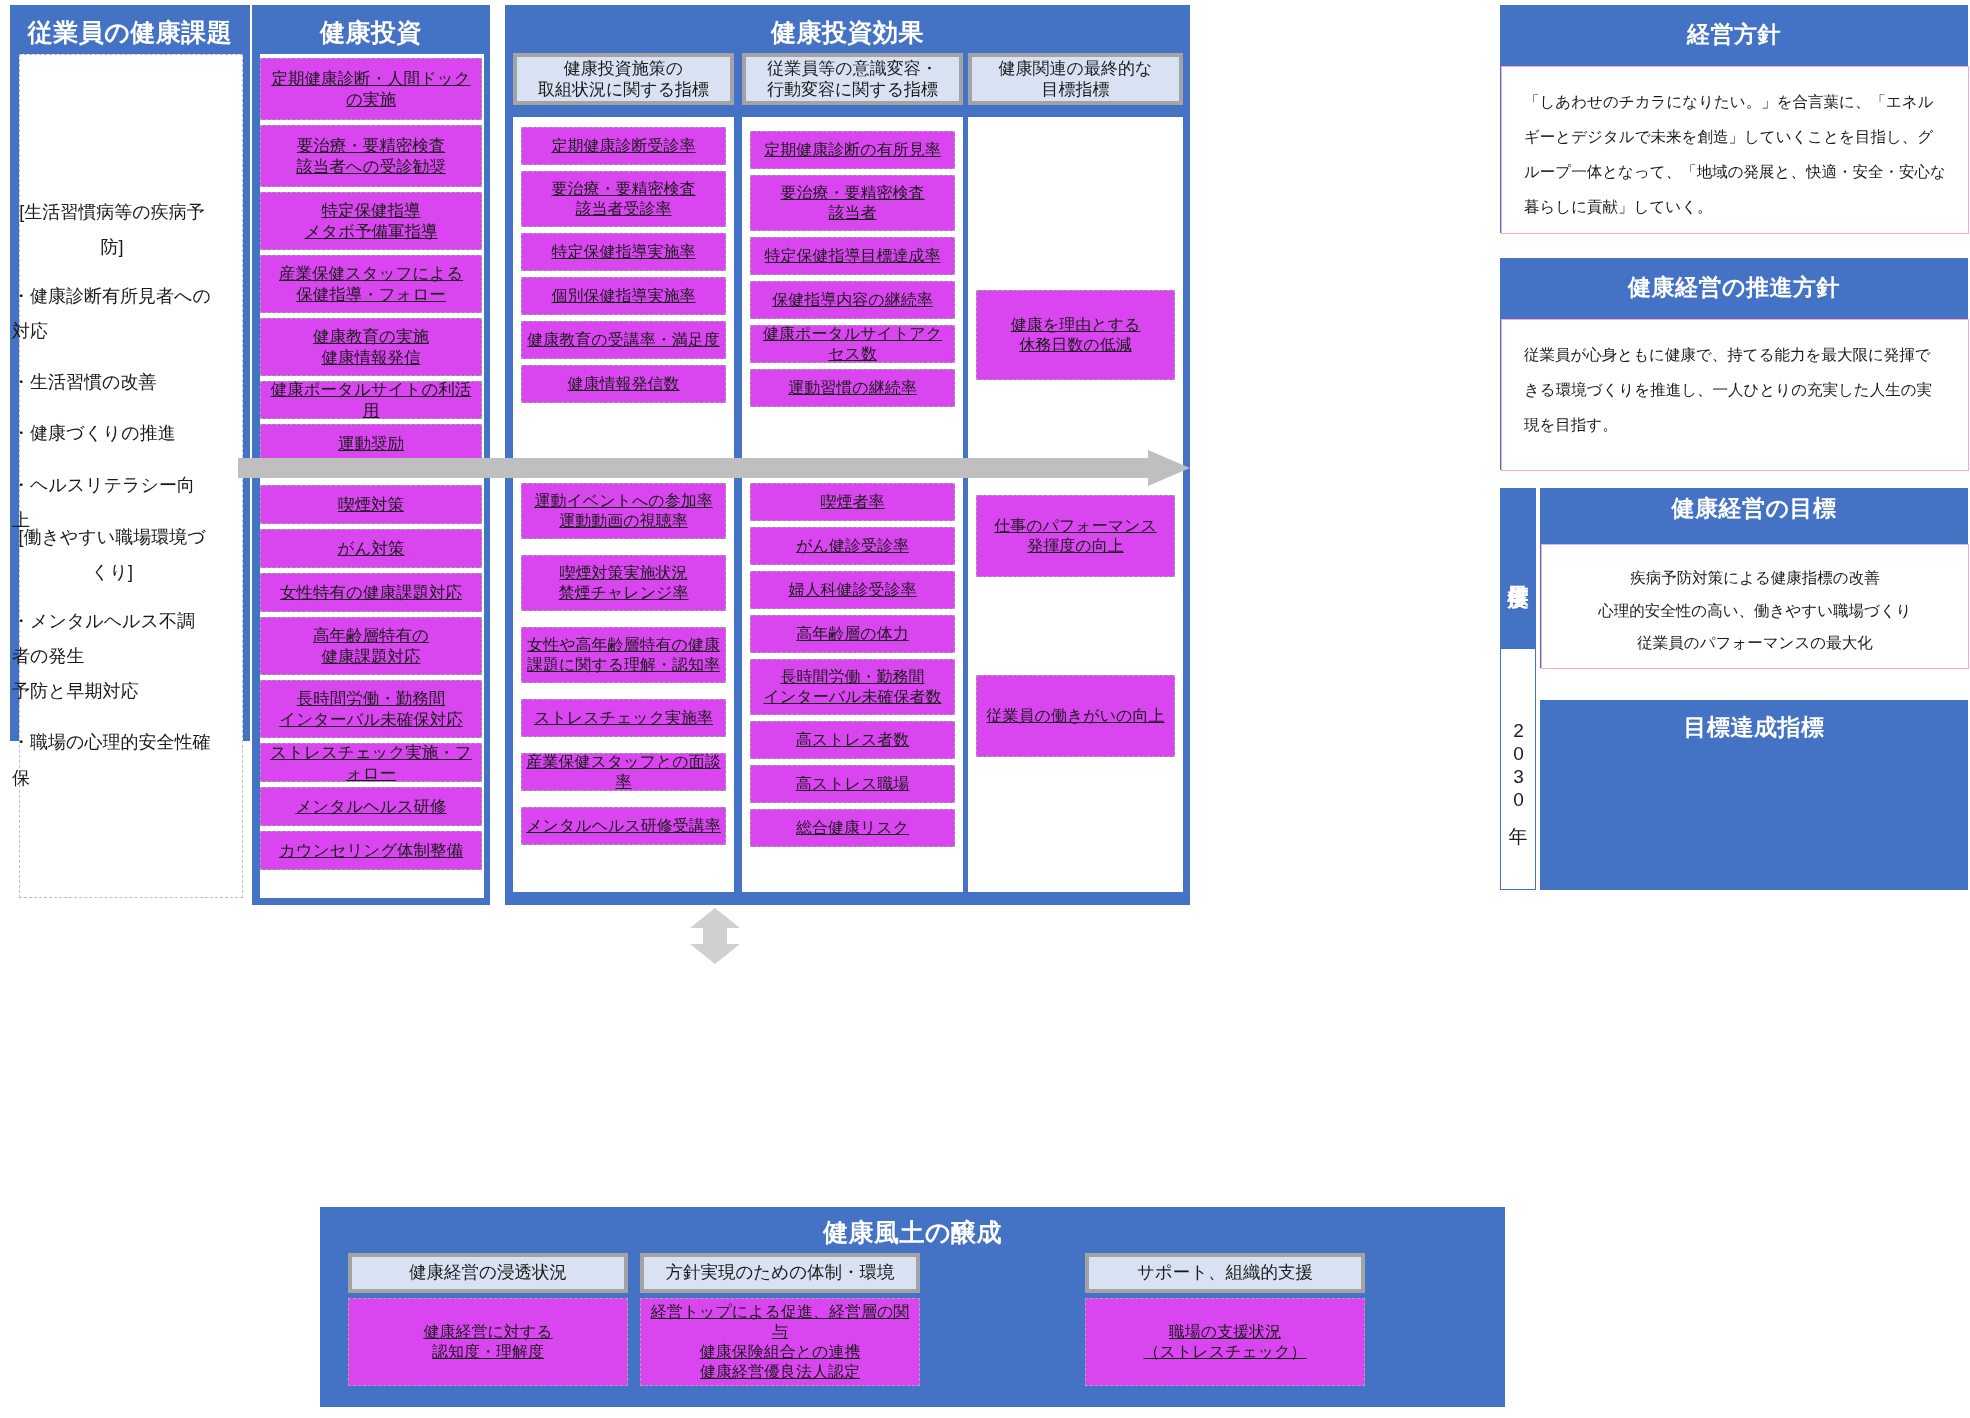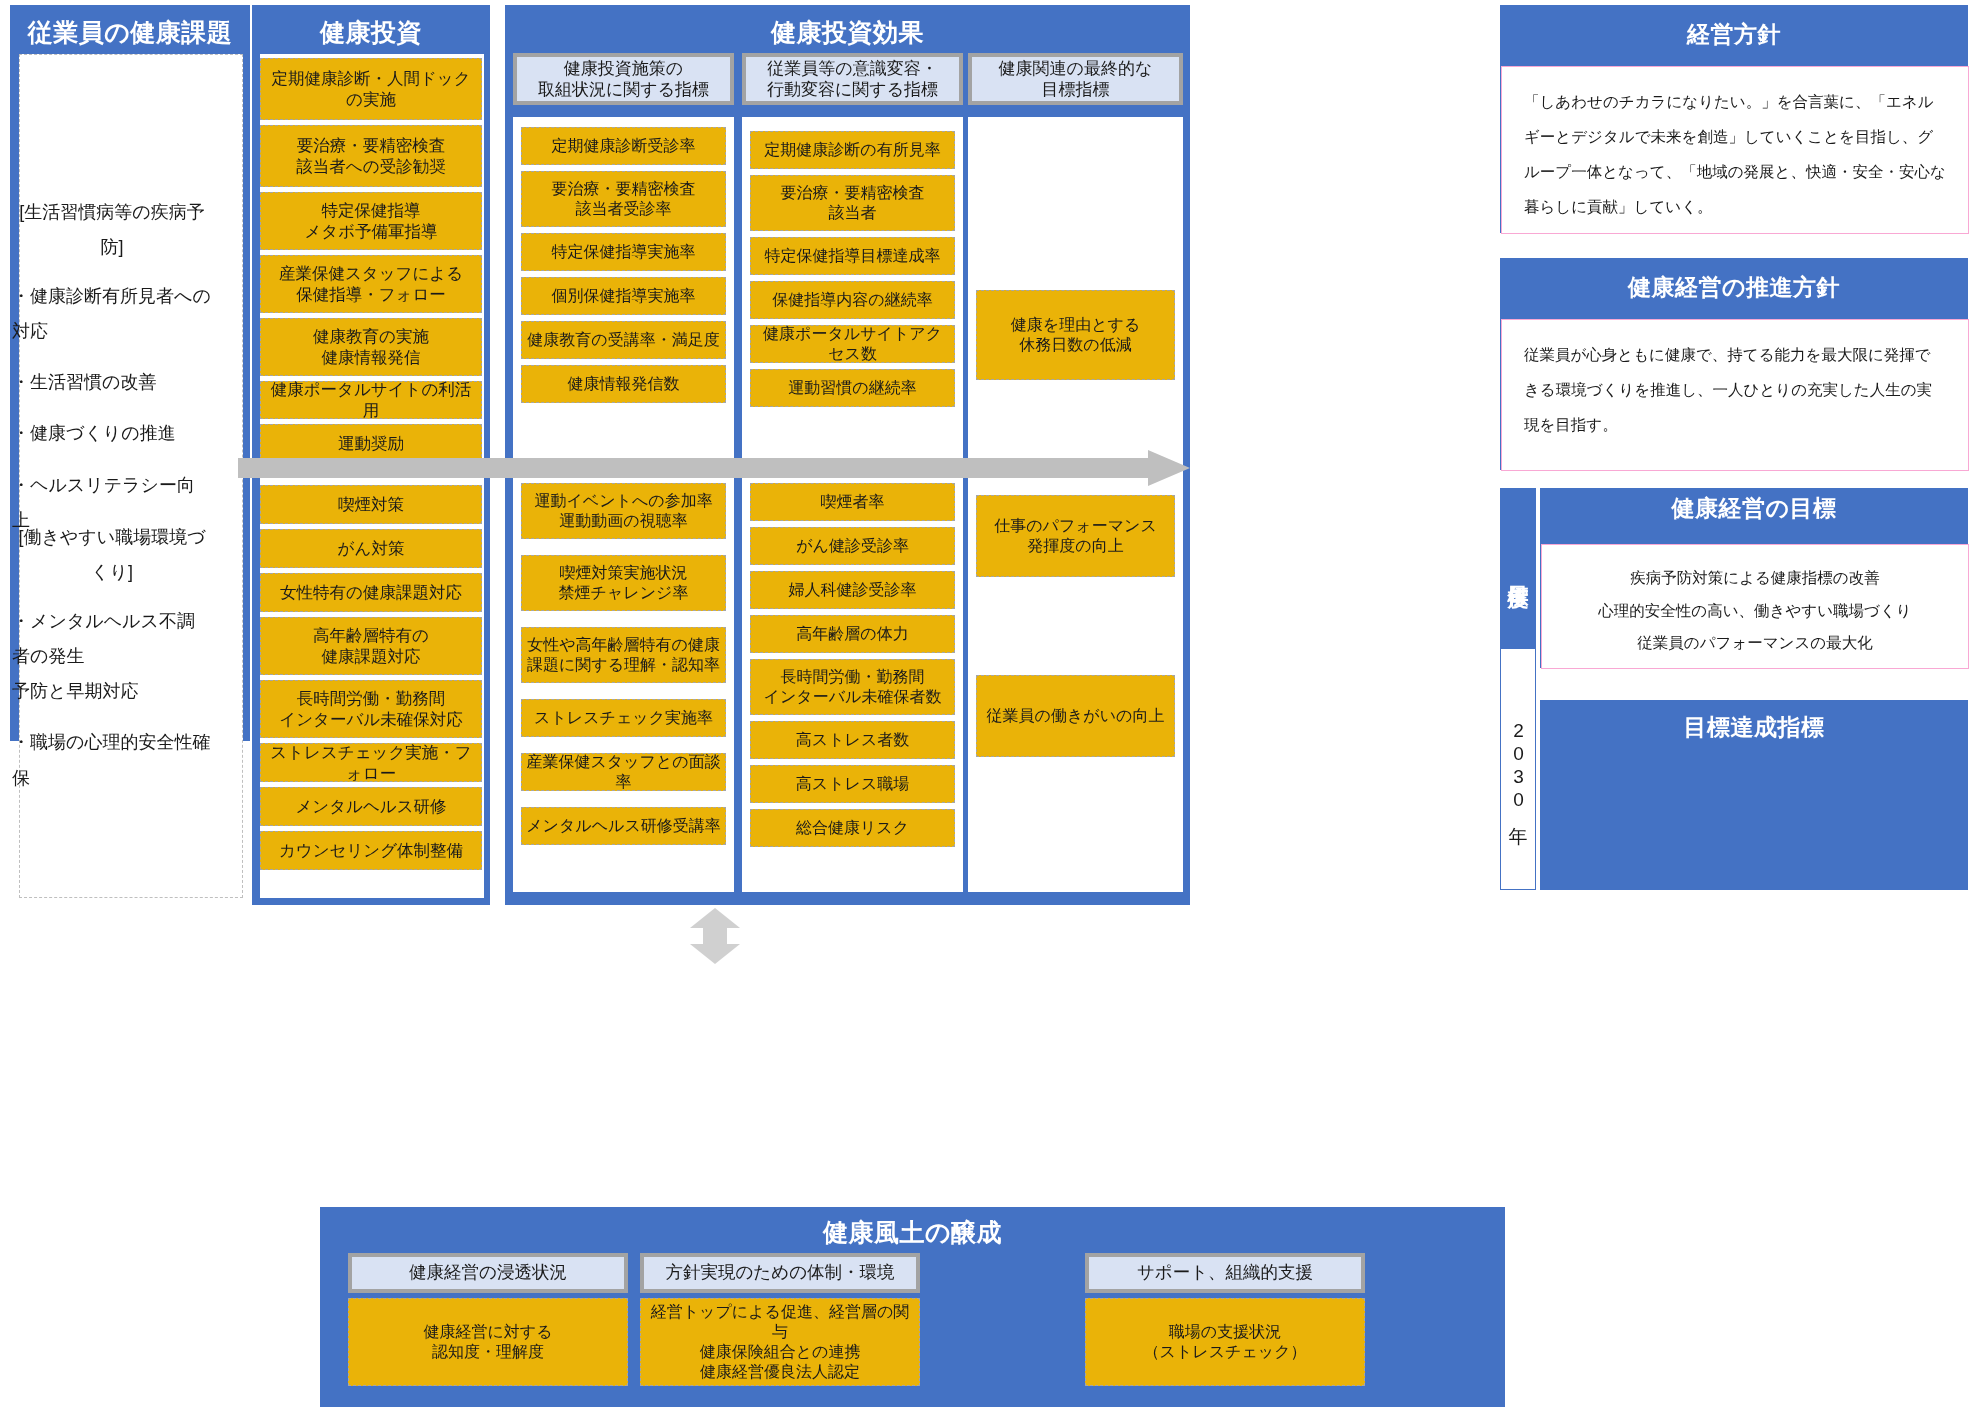--- a/index.html
+++ b/index.html
@@ -22,27 +22,28 @@
     text-align:center;
     letter-spacing:.5px;
   }
   .white-body {
     background:#ffffff;
     border:1px solid #f9a8d4;
   }
 
   
   .chip {
-    background:#eab308;
+    background:#d946ef;
     border:1px dashed #a6a6a6;
     display:flex; align-items:center; justify-content:center;
     text-align:center;
     line-height:1.25;
     white-space:pre-line;
     padding:15px 4px;
+    text-decoration:underline;
   }
   .subhead {
     background:#d9e2f3;
     border:4px solid #a3a3a3;
     display:flex; align-items:center; justify-content:center;
     text-align:center; line-height:1.25; white-space:pre-line;
     color:#1a1a1a;
   }
 
   

